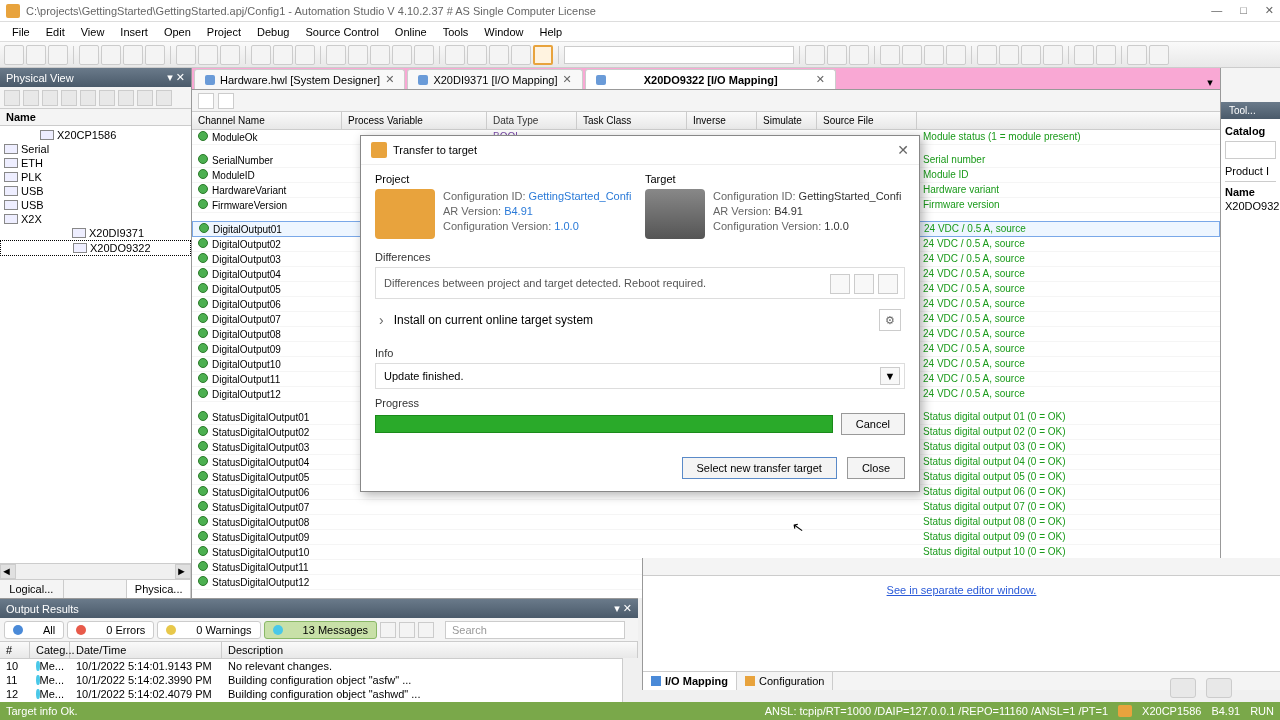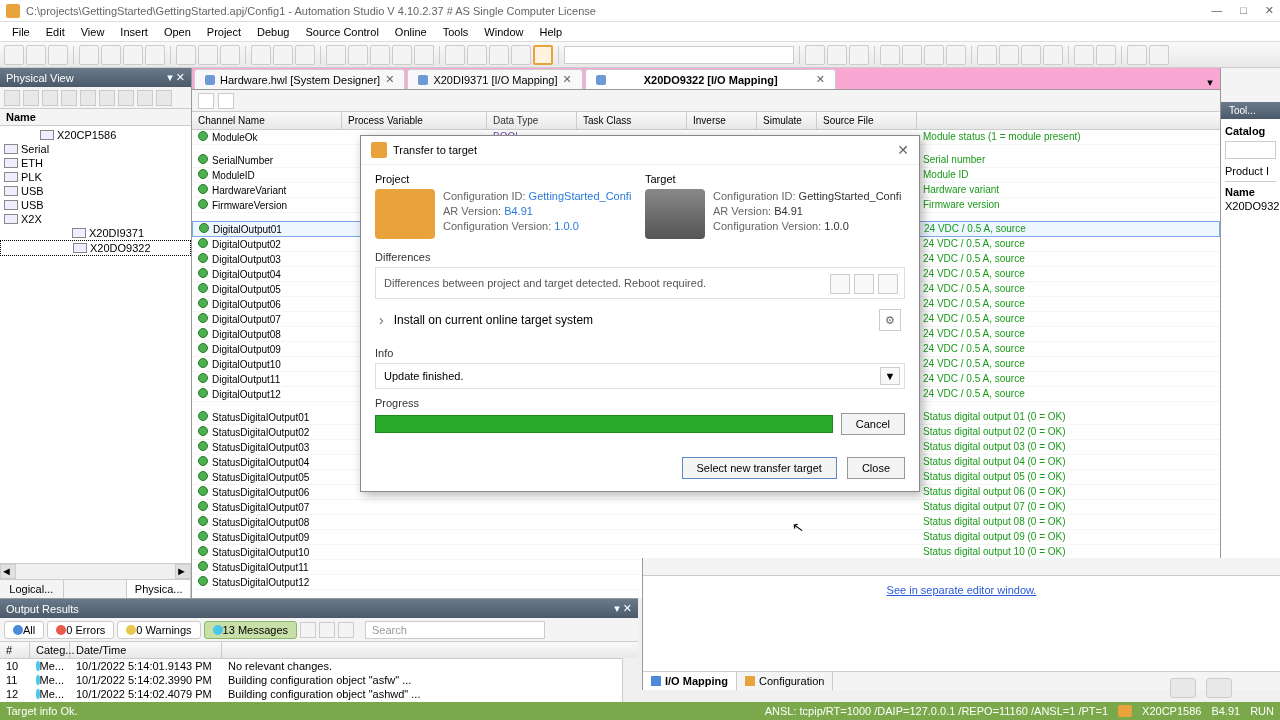--- a/index.html
+++ b/index.html
@@ -54,21 +54,21 @@
 .gc-chan { width: 150px; } .gc-pv { width: 145px; } .gc-dt { width: 90px; color: #7a4aa8; } .gc-tc{width:110px;} .gc-inv{width:70px;} .gc-sim{width:60px;} .gc-src{width:100px;} .gc-desc { color: #1a9a1a; }
 .grid-row.selected { background: #eef6ff; border: 1px solid #7aa8e8; }
 
 .right-panel { width: 60px; border-left: 1px solid #999; display: flex; flex-direction: column; background: #f4f4f4; }
 .right-panel .rhdr { background: linear-gradient(#6a7a8a,#4a5a6a); color: #fff; padding: 3px 8px; font-size: 10px; margin-top: 34px; }
 .right-panel .rbody { flex:1; background: #fff; padding: 4px; font-size: 10px; }
 
 .output-panel { border-top: 1px solid #999; }
 .output-header { background: linear-gradient(#6a7a8a,#4a5a6a); color: #fff; padding: 3px 6px; display:flex; align-items:center; }
 .output-tabs { height: 24px; background: #f4f4f4; border-bottom: 1px solid #ccc; display: flex; align-items: center; padding: 2px 4px; gap: 3px; }
-.pill { padding: 2px 8px; border: 1px solid #ccc; border-radius: 3px; background: #fff; display: inline-flex; align-items: center; gap: 0; font-size: 10px; }
+.pill { padding: 2px 8px; border: 1px solid #ccc; border-radius: 3px; background: #fff; display: inline-flex; align-items: center; gap: 20px; font-size: 10px; }
 .pill .dot { width: 10px; height: 10px; border-radius: 50%; }
 .dot-blue{background:#4a8ad8;} .dot-red{background:#e85a4a;} .dot-yel{background:#e8c84a;} .dot-info{background:#4ac8e8;}
 .pill.active{background:#c8e0a8;border-color:#8ab868;}
 .search-box { margin-left: 8px; padding: 2px 6px; border: 1px solid #ccc; width: 180px; background: #fff; color: #999; }
 .output-grid { height: 92px; background: #fff; overflow: hidden; position: relative; }
 .og-header { display: flex; background: linear-gradient(#fafafa,#e8e8e8); border-bottom: 1px solid #ccc; font-size: 10px; }
 .og-header .ogh { padding: 2px 6px; border-right: 1px solid #ccc; }
 .og-row { display: flex; font-size: 10px; padding: 1px 0; }
 .og-row .ogc { padding: 0 6px; white-space: nowrap; overflow: hidden; }
 .ogc-n{width:30px;} .ogc-c{width:40px; display:flex; align-items:center;} .ogc-d{width:152px;} .ogc-desc{flex:1;}
@@ -608,20 +608,21 @@
     <span class="mbtn" style="width:16px;height:16px;border:1px solid #ccc;"></span>
     <span class="mbtn" style="width:16px;height:16px;border:1px solid #ccc;"></span>
     <span class="mbtn" style="width:16px;height:16px;border:1px solid #ccc;"></span>
     <span class="search-box">Search</span>
   </div>
   <div class="output-grid">
     <div class="og-header">
       <div class="ogh ogc-n">#</div>
       <div class="ogh ogc-c">Categ...</div>
       <div class="ogh ogc-d">Date/Time</div>
+      <div class="ogh ogc-desc">Description</div>
     </div>
     <div id="og-rows">
         <div class="og-row">
           <div class="ogc ogc-n">10</div>
           <div class="ogc ogc-c"><span class="dot dot-info" style="width:10px;height:10px;border-radius:50%;display:inline-block;"></span>Me...</div>
           <div class="ogc ogc-d">10/1/2022 5:14:01.9143 PM</div>
           <div class="ogc ogc-desc">No relevant changes.</div>
         </div>
         <div class="og-row">
           <div class="ogc ogc-n">11</div>

